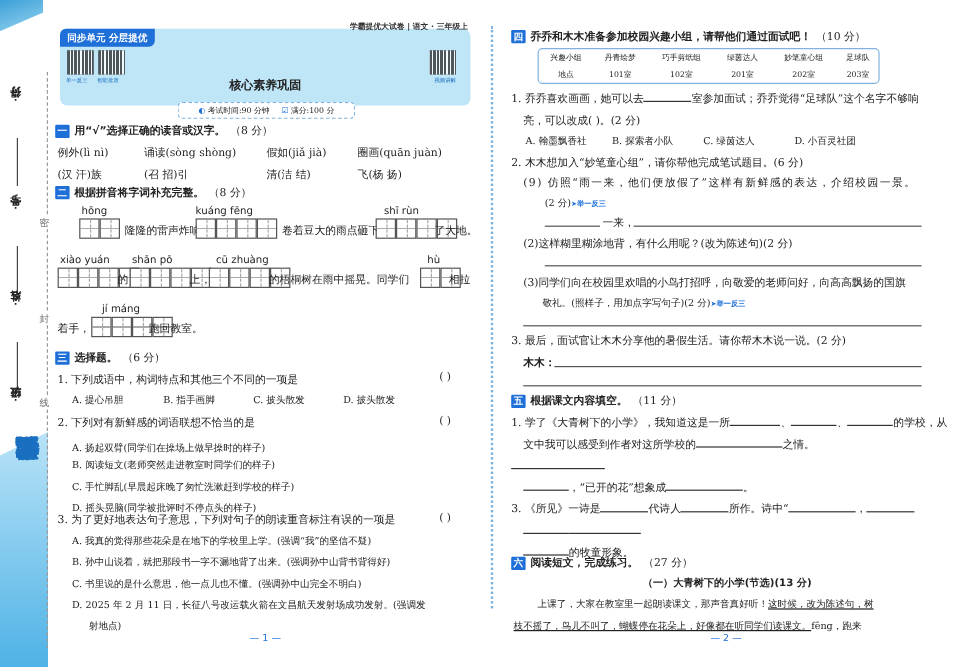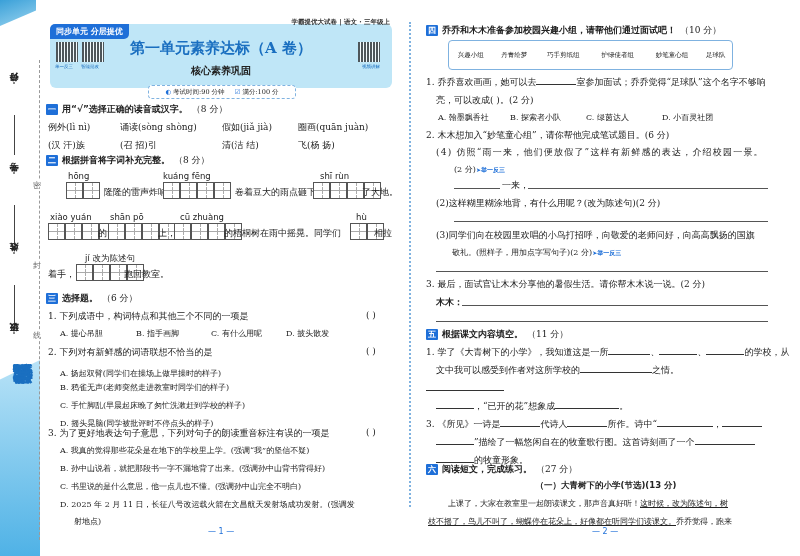--- a/index.html
+++ b/index.html
@@ -66,21 +66,20 @@
 
 <div class="abs header">
   <div class="tag">同步单元 分层提优</div>
   <div class="brandline">学霸提优大试卷 | 语文 · 三年级上</div>
   <div class="qr" style="left:6px;top:18px"></div>
   <div class="qrlab" style="left:5px;top:40px">单一反三</div>
   <div class="qr" style="left:32px;top:18px"></div>
   <div class="qrlab" style="left:31px;top:40px">智能批改</div>
   <div class="qr" style="right:12px;top:18px"></div>
   <div class="qrlab" style="right:12px;top:40px">视频讲解</div>
-  <div class="htitle">第一单元素养达标（A 卷）</div>
   <div class="hsub">核心素养巩固</div>
 </div>
 <div class="abs info">
   <span style="color:#1e6fd8">◐</span>
     <span style="margin-left:-8px">考试时间:90 分钟</span>
   <span style="color:#1e6fd8">☑</span>
     <span style="margin-left:-8px">满分:100 分</span>
 </div>
 
 <div class="sec" style="left:46px;top:103px">
@@ -149,45 +148,45 @@
     <span class="gbox"></span>
   </div>
 <div class="line" style="left:224px;top:227px">的梧桐树在雨中摇晃。同学们</div>
 <div class="py" style="left:356px;top:212px">hù</div>
 <div class="grid" style="left:350px;top:223px">
     <span class="gbox"></span>
     <span class="gbox"></span>
   </div>
 <div class="line" style="left:374px;top:227px">相拉</div>
 
-<div class="py" style="left:85px;top:253px">jí  改为陈述句</div>
+<div class="py" style="left:85px;top:253px">jí  máng</div>
 <div class="grid" style="left:76px;top:264px">
     <span class="gbox"></span>
     <span class="gbox"></span>
     <span class="gbox"></span>
     <span class="gbox"></span>
   </div>
 <div class="line" style="left:48px;top:268px">着手，</div>
 <div class="line" style="left:124px;top:268px">跑回教室。</div>
 
 <div class="sec" style="left:46px;top:292px">
   <span class="secnum">三</span>
   <span>选择题。</span>
     <span class="secpts">（6 分）</span>
 </div>
 <div class="line" style="left:48px;top:310px">1. 下列成语中，构词特点和其他三个不同的一项是</div>
 <div class="paren" style="left:366px;top:310px">(     )</div>
 <div class="line small" style="left:60px;top:328px">A. 提心吊胆</div>
 <div class="line small" style="left:136px;top:328px">B. 指手画脚</div>
-<div class="line small" style="left:211px;top:328px">C. 有什么用呢</div>
+<div class="line small" style="left:211px;top:328px">C. 披头散发</div>
 <div class="line small" style="left:286px;top:328px">D. 披头散发</div>
 <div class="line" style="left:48px;top:346px">2. 下列对有新鲜感的词语联想不恰当的是</div>
 <div class="paren" style="left:366px;top:346px">(     )</div>
 <div class="line small" style="left:60px;top:368px">A. 扬起双臂(同学们在操场上做早操时的样子)</div>
-<div class="line small" style="left:60px;top:382px">B. 鸦雀无声(老师突然走进教室时同学们的样子)</div>
+<div class="line small" style="left:60px;top:382px">B. 阅读短文(老师突然走进教室时同学们的样子)</div>
 <div class="line small" style="left:60px;top:400px">C. 手忙脚乱(早晨起床晚了匆忙洗漱赶到学校的样子)</div>
 <div class="line small" style="left:60px;top:418px">D. 摇头晃脑(同学被批评时不停点头的样子)</div>
 <div class="line" style="left:48px;top:427px;top:427px">3. 为了更好地表达句子意思，下列对句子的朗读重音标注有误的一项是</div>
 <div class="paren" style="left:366px;top:427px">(     )</div>
 <div class="line small" style="left:60px;top:445px">A. 我真的觉得那些花朵是在地下的学校里上学。(强调“我”的坚信不疑)</div>
 <div class="line small" style="left:60px;top:463px">B. 孙中山说着，就把那段书一字不漏地背了出来。(强调孙中山背书背得好)</div>
 <div class="line small" style="left:60px;top:481px">C. 书里说的是什么意思，他一点儿也不懂。(强调孙中山完全不明白)</div>
 <div class="line small" style="left:60px;top:499px">D. 2025 年 2 月 11 日，长征八号改运载火箭在文昌航天发射场成功发射。(强调发</div>
 <div class="line small" style="left:74px;top:516px">射地点)</div>
 <div class="pagenum" style="left:208px;top:527px">— 1 —</div>
@@ -197,35 +196,43 @@
   <span>乔乔和木木准备参加校园兴趣小组，请帮他们通过面试吧！</span>
     <span class="secpts">（10 分）</span>
 </div>
 <div class="abs tbl">
   <table>
     <tbody>
         <tr>
       <td>兴趣小组</td>
       <td>丹青绘梦</td>
       <td>巧手剪纸组</td>
-      <td>护绿使者组</td>
+      <td>绿茵达人</td>
       <td>妙笔童心组</td>
       <td>足球队</td>
+    </tr>
+    <tr>
+      <td>地点</td>
+      <td>101室</td>
+      <td>102室</td>
+      <td>201室</td>
+      <td>202室</td>
+      <td>203室</td>
     </tr>
   </tbody>
     </table>
 </div>
 <div class="line" style="left:426px;top:76px"><span>1. 乔乔喜欢画画，她可以去</span><span class="ul" style="width:40px"></span><span>室参加面试；乔乔觉得“足球队”这个名字不够响</span></div>
 <div class="line" style="left:436px;top:94px">亮，可以改成(     )。(2 分)</div>
 <div class="line small" style="left:438px;top:112px">A. 翰墨飘香社</div>
 <div class="line small" style="left:510px;top:112px">B. 探索者小队</div>
 <div class="line small" style="left:586px;top:112px">C. 绿茵达人</div>
 <div class="line small" style="left:662px;top:112px">D. 小百灵社团</div>
 <div class="line" style="left:426px;top:129px">2. 木木想加入“妙笔童心组”，请你帮他完成笔试题目。(6 分)</div>
-<div class="line" style="left:436px;top:146px;letter-spacing:1.2px">(4) 仿照“雨一来，他们便放假了”这样有新鲜感的表达，介绍校园一景。</div>
+<div class="line" style="left:436px;top:146px;letter-spacing:1.2px">(9) 仿照“雨一来，他们便放假了”这样有新鲜感的表达，介绍校园一景。</div>
 <div class="line small" style="left:454px;top:164px"><span>(2 分)</span><span class="blue">➤举一反三</span></div>
 <div class="aline" style="left:454px;top:188px;width:46px"></div>
 <div class="line" style="left:502px;top:179px">一来，</div>
 <div class="aline" style="left:528px;top:188px;width:240px"></div>
 <div class="line" style="left:436px;top:197px">(2)这样糊里糊涂地背，有什么用呢？(改为陈述句)(2 分)</div>
 <div class="aline" style="left:454px;top:221px;width:314px"></div>
 <div class="line" style="left:436px;top:229px">(3)同学们向在校园里欢唱的小鸟打招呼，向敬爱的老师问好，向高高飘扬的国旗</div>
 <div class="line small" style="left:452px;top:247px"><span>敬礼。(照样子，用加点字写句子)(2 分)</span><span class="blue">➤举一反三</span></div>
 <div class="aline" style="left:436px;top:271px;width:332px"></div>
 <div class="line" style="left:426px;top:278px">3. 最后，面试官让木木分享他的暑假生活。请你帮木木说一说。(2 分)</div>
@@ -236,24 +243,24 @@
 <div class="sec" style="left:426px;top:328px">
   <span class="secnum">五</span>
   <span>根据课文内容填空。</span>
     <span class="secpts">（11 分）</span>
 </div>
 <div class="line" style="left:426px;top:346px"><span>1. 学了《大青树下的小学》，我知道这是一所</span><span class="ul" style="width:42px"></span><span>、</span><span class="ul" style="width:38px"></span><span>、</span><span class="ul" style="width:38px"></span><span>的学校，从</span></div>
 <div class="line" style="left:436px;top:364px"><span>文中我可以感受到作者对这所学校的</span><span class="ul" style="width:72px"></span><span>之情。</span></div>
 <div class="line" style="left:426px;top:382px"><span class="ul" style="width:78px"></span></div>
 <div class="line" style="left:436px;top:400px"><span class="ul" style="width:38px"></span><span>，“已开的花”想象成</span><span class="ul" style="width:64px"></span><span>。</span></div>
 <div class="line" style="left:426px;top:418px"><span>3. 《所见》一诗是</span><span class="ul" style="width:40px"></span><span>代诗人</span><span class="ul" style="width:40px"></span><span>所作。诗中“</span><span class="ul" style="width:56px"></span><span>，</span><span class="ul" style="width:40px"></span></div>
-<div class="line" style="left:436px;top:436px"><span class="ul" style="width:38px"></span><span>”描绘了一幅悠闲自在的牧童歌行图。这首诗刻画了一个</span><span class="ul" style="width:60px"></span></div>
+<div class="line" style="left:436px;top:436px"><span class="ul" style="width:38px"></span><span class="ul" style="width:60px"></span></div>
 <div class="line" style="left:436px;top:454px"><span class="ul" style="width:38px"></span><span>的牧童形象。</span></div>
 
 <div class="sec" style="left:426px;top:463px">
   <span class="secnum">六</span>
   <span>阅读短文，完成练习。</span>
     <span class="secpts">（27 分）</span>
 </div>
 <div class="center" style="left:426px;width:360px;top:480px">（一）大青树下的小学(节选)(13 分)</div>
 <div class="line small" style="left:448px;top:498px"><span>上课了，大家在教室里一起朗读课文，那声音真好听！</span><span class="under">这时候，改为陈述句，树</span></div>
-<div class="line small" style="left:428px;top:516px"><span class="under">枝不摇了，鸟儿不叫了，蝴蝶停在花朵上，好像都在听同学们读课文。</span><span>乔乔觉得，跑来</span></div>
+<div class="line small" style="left:428px;top:516px"><span class="under">枝不摇了，鸟儿不叫了，蝴蝶停在花朵上，好像都在听同学们读课文。</span><span>fēng，跑来</span></div>
 <div class="pagenum" style="left:592px;top:527px">— 2 —</div>
 
 </body></html>

